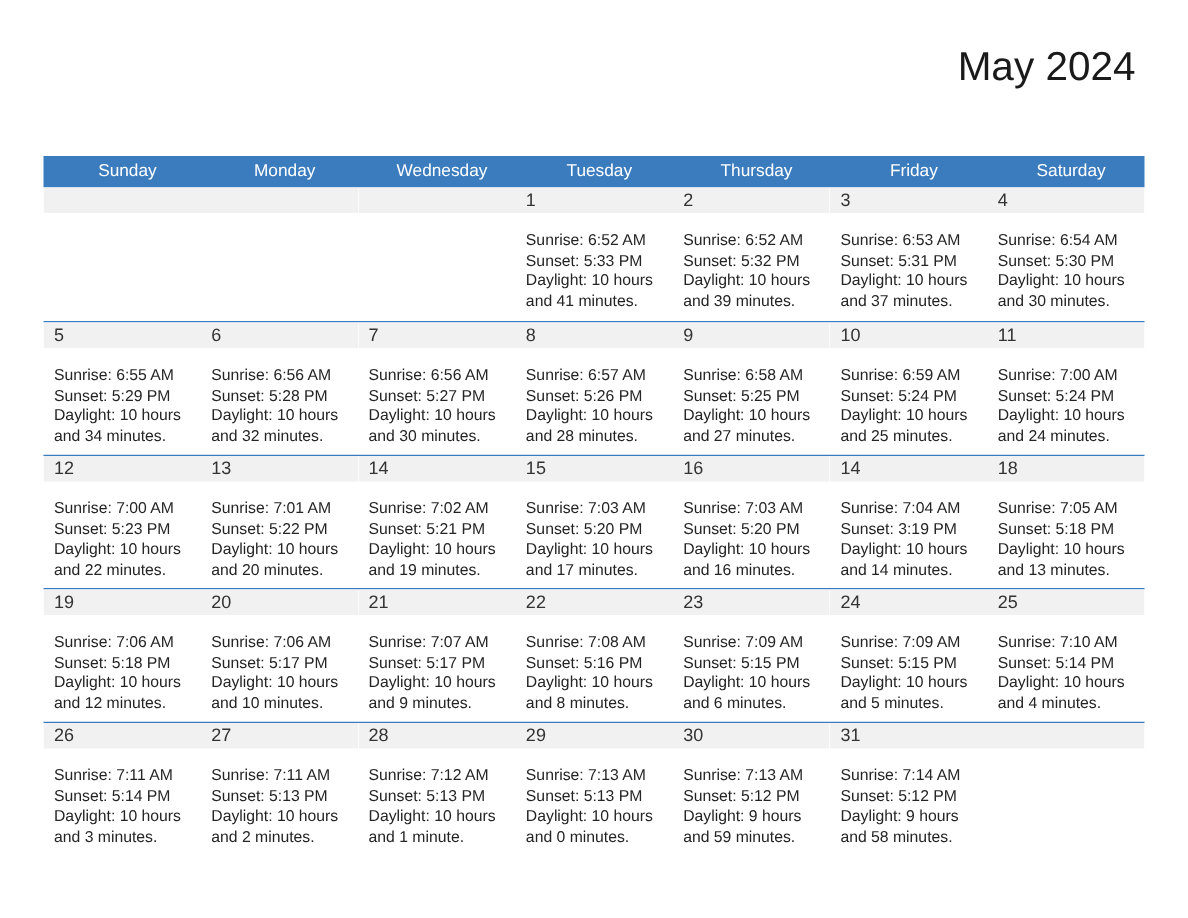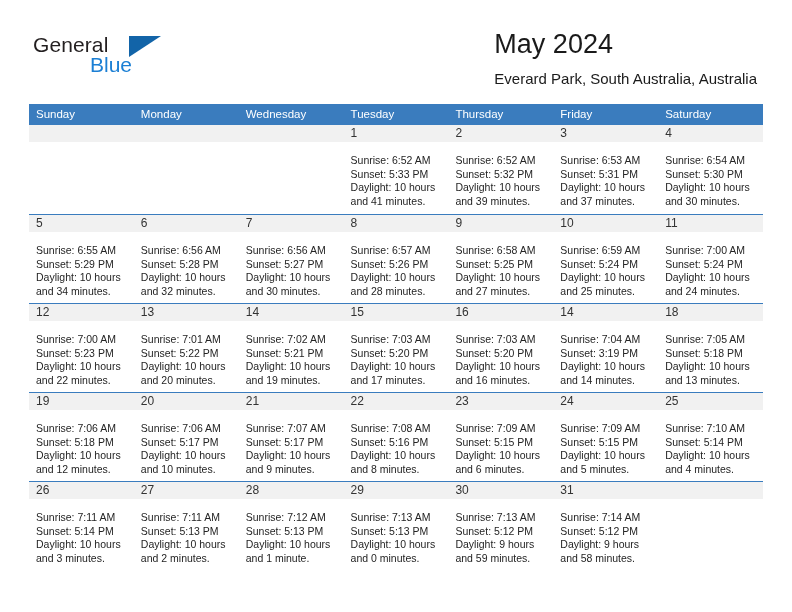--- a/index.html
+++ b/index.html
@@ -98,20 +98,21 @@
     height: 21px;
   }
   .weekday {
     flex: 1 1 0;
     color: #ffffff;
     font-size: 11.5px;
     line-height: 21px;
     padding-left: 7px;
     box-sizing: border-box;
     white-space: nowrap;
+    text-align: center;
   }
 
   .week-row {
     display: flex;
     height: 89px;
     border-top: 1px solid #3a7cbe;
     box-sizing: border-box;
   }
   .week-row.first {
     border-top: none;
@@ -146,29 +147,23 @@
     white-space: nowrap;
   }
 </style>
 </head>
 <body>
 
 <div class="page">
 
   <div class="header">
 
-    <div class="logo">
-      <span class="logo-general">General</span>
-      <span class="logo-tri"></span>
-      <span class="logo-blue">Blue</span>
-    </div>
 
     <div class="title-block">
       <div class="cal-title">May 2024</div>
-      <div class="cal-subtitle">Everard Park, South Australia, Australia</div>
     </div>
 
   </div>
 
   <div class="calendar">
 
     <div class="weekday-row">
       <div class="weekday">Sunday</div>
       <div class="weekday">Monday</div>
       <div class="weekday">Wednesday</div>

